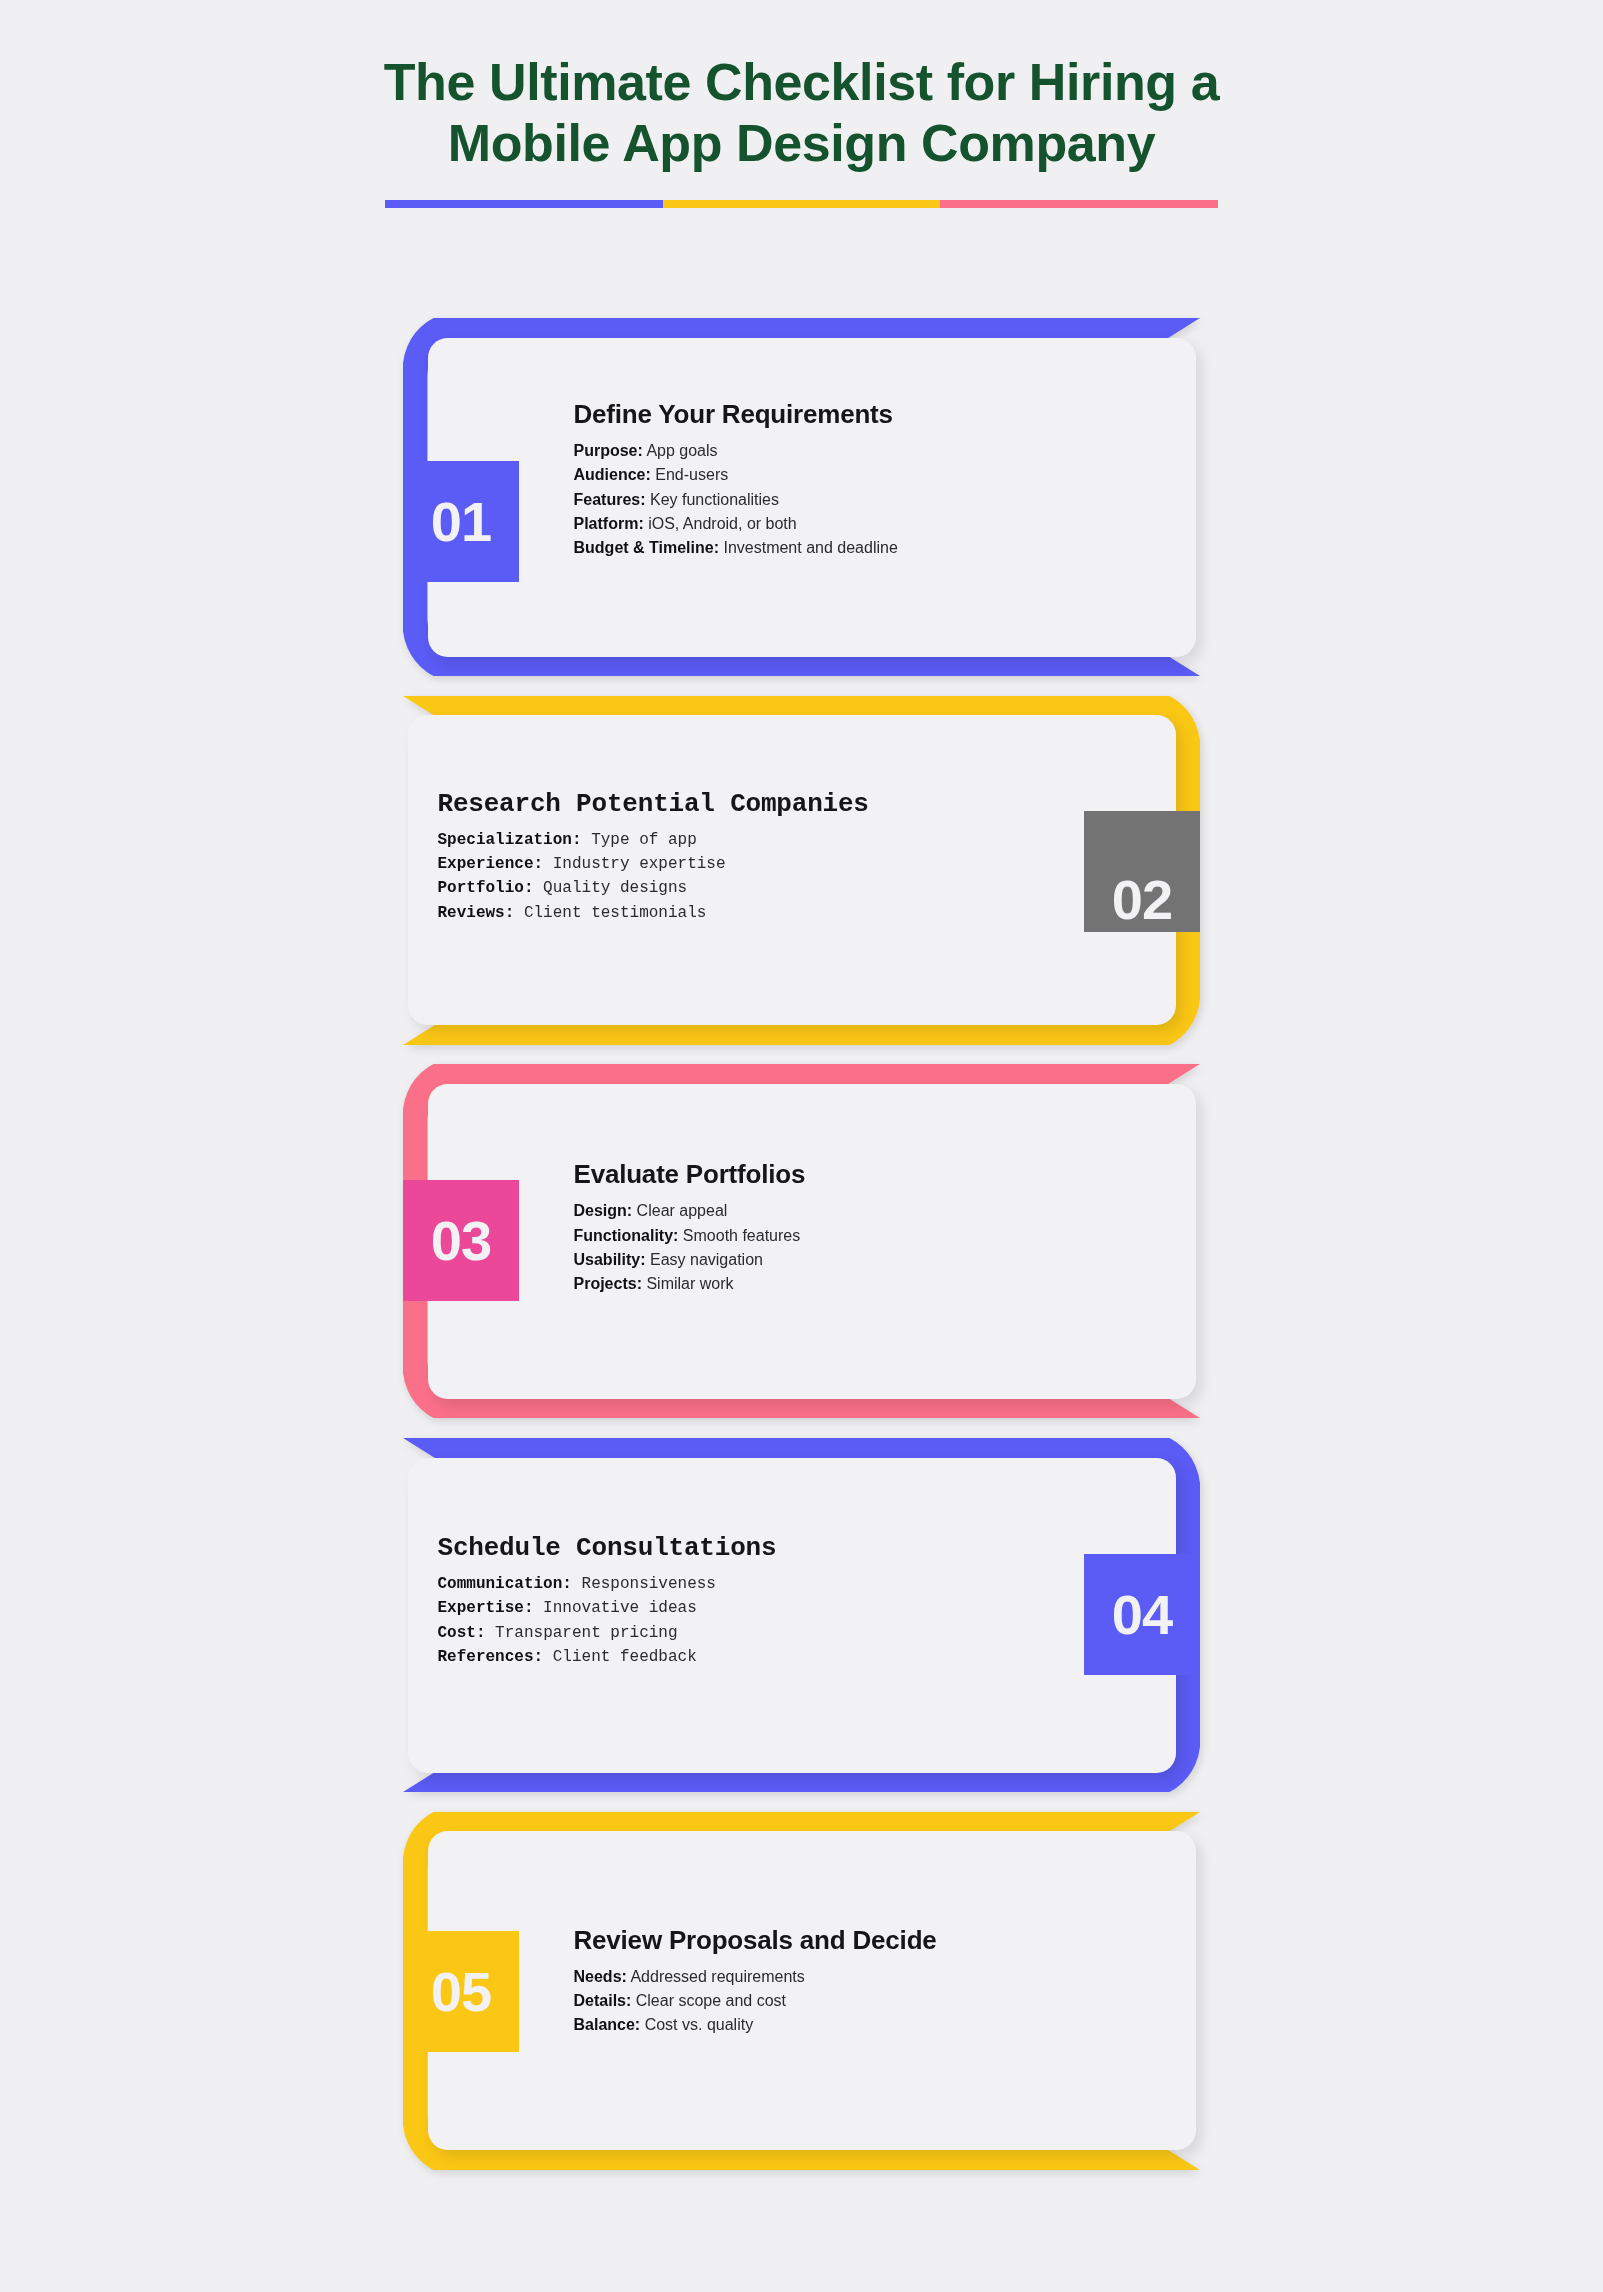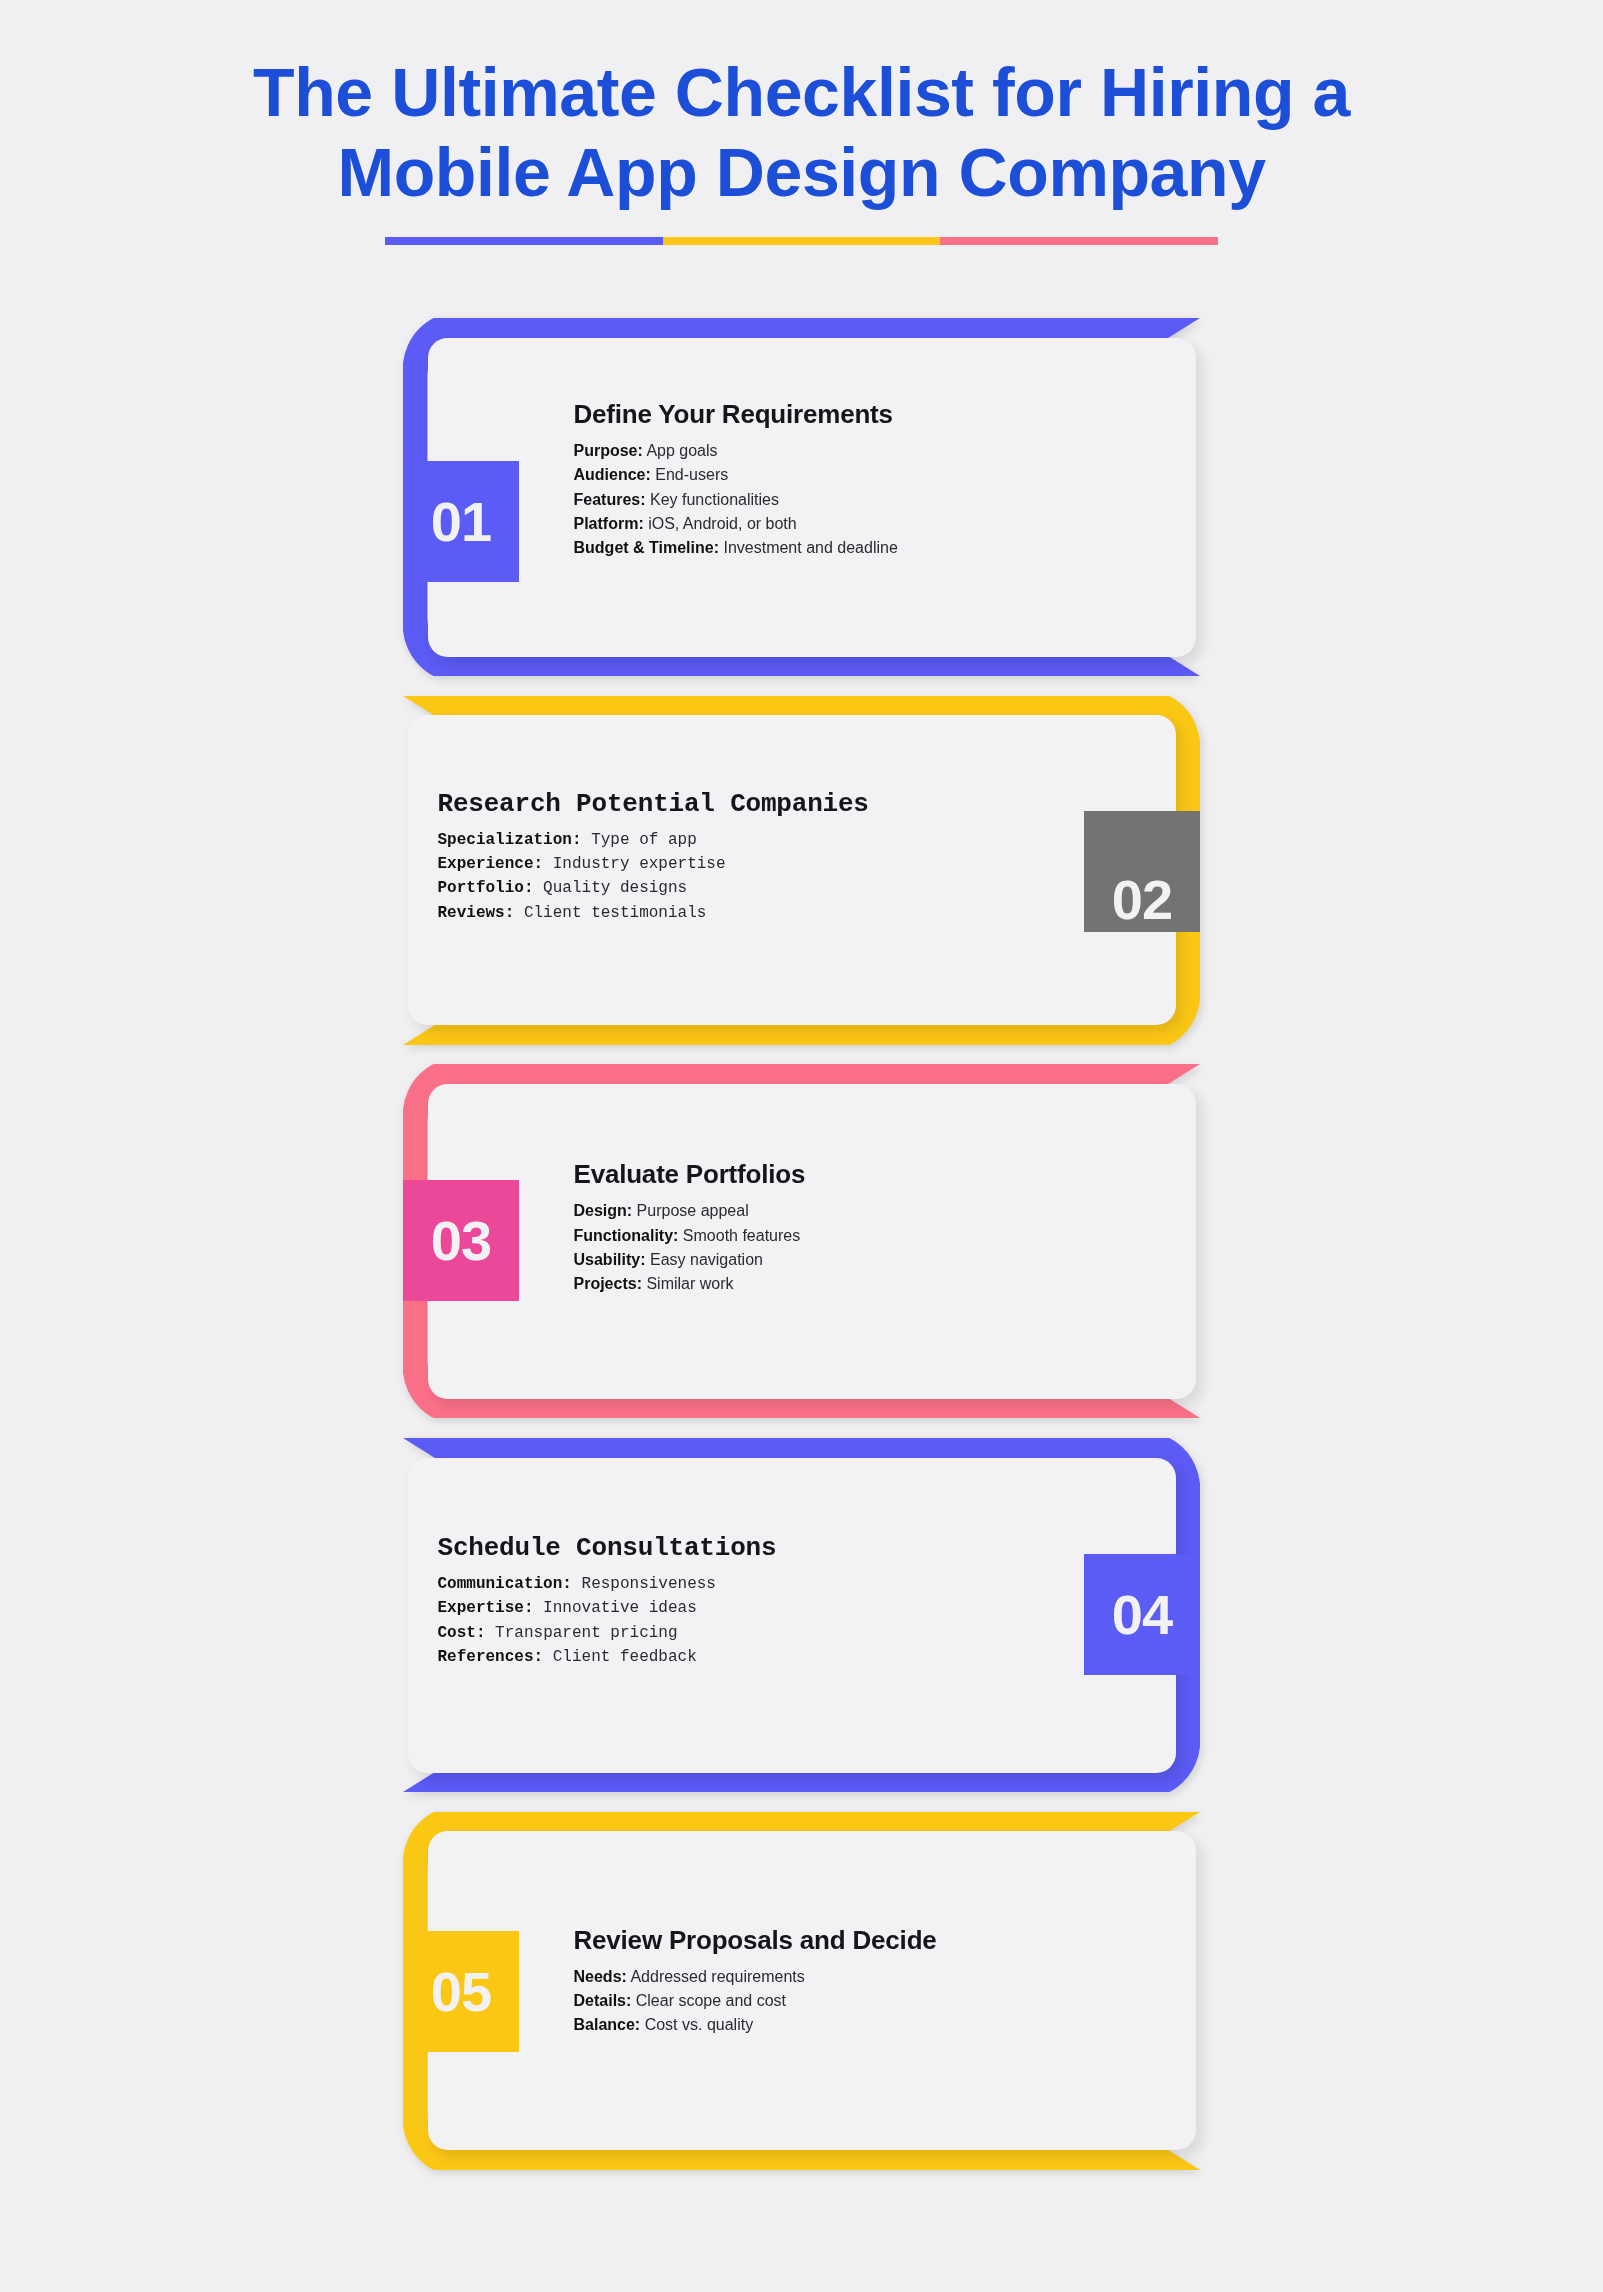--- a/index.html
+++ b/index.html
@@ -7,21 +7,21 @@
     width:1603px; height:2293px;
     background:#f0f0f2;
     font-family:"Liberation Sans", sans-serif;
     overflow:hidden;
   }
   .page { position:relative; width:1603px; height:2293px; }
 
   
   .header { position:absolute; top:52px; left:0; width:1603px; text-align:center; }
   .title {
-    font-size:68px; font-weight:bold; color:#1d4ed8;
+    font-size:52px; font-weight:bold; color:#14532d;
     line-height:1.18; letter-spacing:-0.4px;
   }
   .title-line { display:block; }
   .rule { margin:25px auto 0; width:833px; height:8px; display:flex; }
   .rule span { flex:1 1 0; height:8px; }
 
   
   .cards { position:absolute; top:318px; left:0; width:1603px; }
   .card {
     position:relative;
@@ -180,21 +180,21 @@
           A 64 64 0 0 1 64 0
           Z" fill="#fa7088"></path>
           </svg>
         </div>
         <div class="panel"></div>
         <div class="badge" style="background: #ec4899; top: 116px;">
           <span>03</span>
         </div>
         <div class="content" style="top: 95px;">
           <div class="card-title">Evaluate Portfolios</div>
-          <div class="bullet"><b>Design:</b><span> Purpose appeal</span></div>
+          <div class="bullet"><b>Design:</b><span> Clear appeal</span></div>
           <div class="bullet"><b>Functionality:</b><span> Smooth features</span></div>
           <div class="bullet"><b>Usability:</b><span> Easy navigation</span></div>
           <div class="bullet"><b>Projects:</b><span> Similar work</span></div>
         </div>
       </div>
       <div class="card right h4" style="height: 354px; margin-bottom: 19.7px;">
         <div class="frame">
           <svg viewBox="-28 0 918 395" preserveAspectRatio="none" style="transform: scaleX(-1);">
             <path d="M 890 0
           L 844 28

